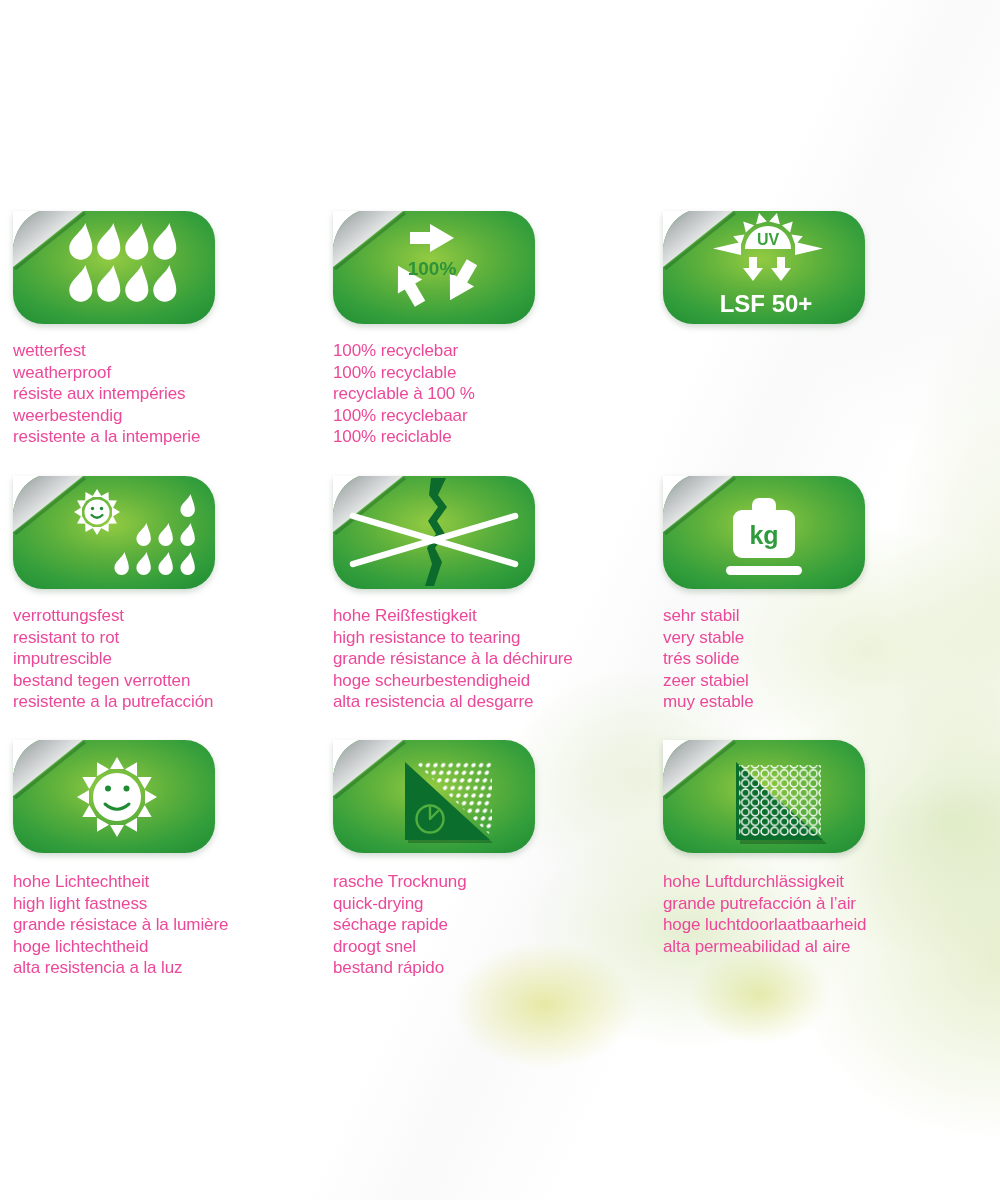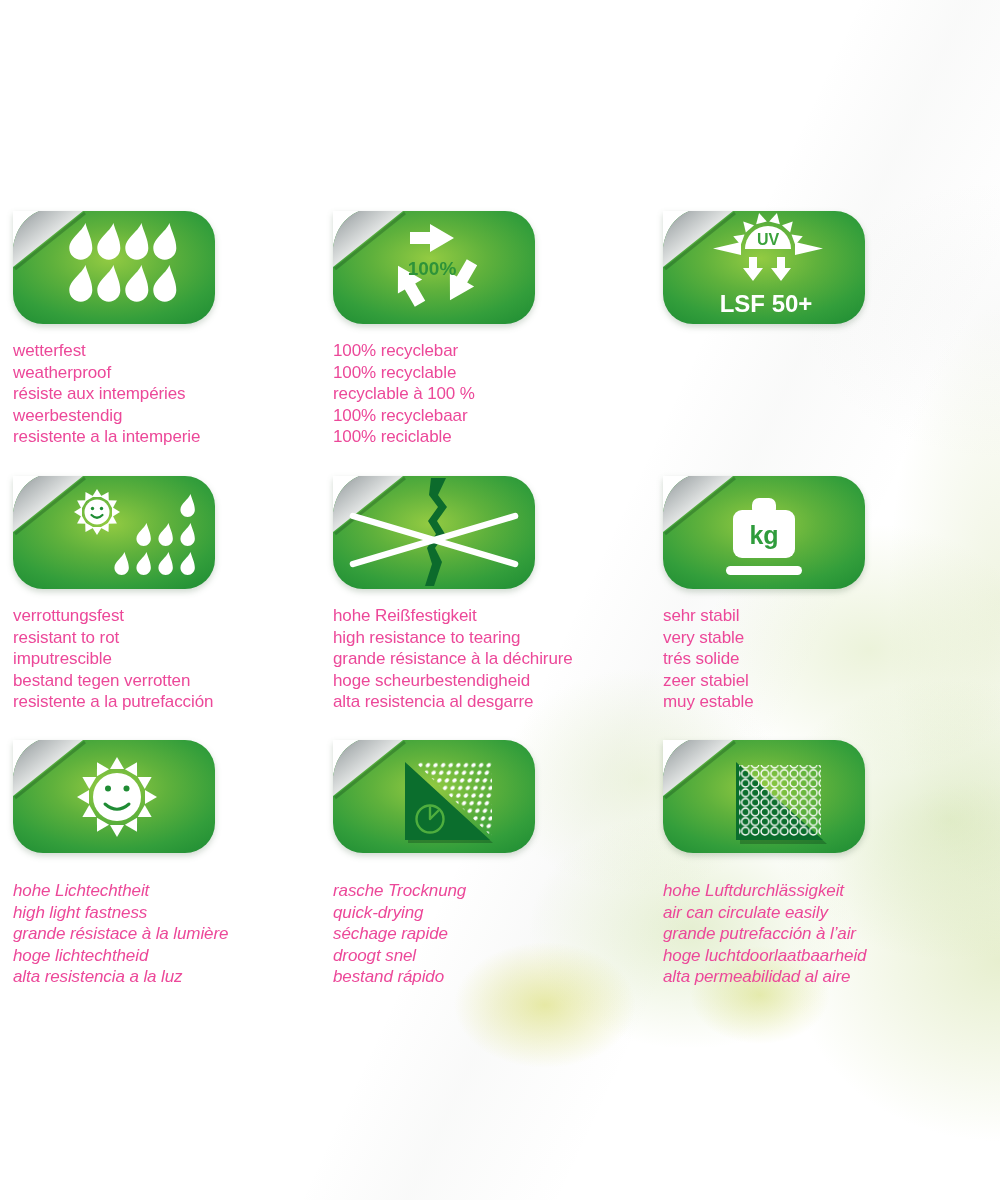--- a/index.html
+++ b/index.html
@@ -18,21 +18,21 @@
       radial-gradient(240px 180px at 870px 650px, rgba(200,220,150,.35), transparent 70%),
       radial-gradient(200px 160px at 640px 780px, rgba(215,230,180,.40), transparent 70%),
       radial-gradient(300px 260px at 1000px 960px, rgba(195,215,135,.40), transparent 70%),
       radial-gradient(160px 420px at 1000px 600px, rgba(205,220,160,.30), transparent 70%),
       radial-gradient(280px 200px at 1000px 320px, rgba(160,165,160,.06), transparent 70%),
       linear-gradient(115deg, transparent 55%, rgba(120,130,120,.045) 62%, transparent 72%);
   }
   .cell{position:absolute;width:337px;}
   .badge{display:block;filter:drop-shadow(0 3px 3px rgba(40,80,40,.22));}
   .feature-text{margin-top:16px;font-size:17px;line-height:21.5px;color:#ec4899;letter-spacing:-0.1px;white-space:nowrap;}
-  .row3 .feature-text{margin-top:27px;font-style:italic;}
+  .row3 .feature-text{margin-top:18px;}
   .icon-label{font-family:"Liberation Sans","DejaVu Sans",sans-serif;font-weight:bold;}
 </style>
 </head>
 <body>
 
 <div class="bg-foliage"></div>
 
 <svg width="0" height="0" style="position:absolute" aria-hidden="true">
   <defs>
     <radialGradient id="gGreen" cx="48%" cy="42%" r="75%">
@@ -252,18 +252,17 @@
 <div class="cell row3" style="left:663px;top:740px">
   <svg class="badge" width="202" height="113" viewBox="0 0 202 113">
     <rect width="202" height="113" rx="30" fill="url(#gGreen)"></rect>
     <use href="#foldCorner"></use>
     <path d="M77 26 L77 104 L164 104 Z" fill="rgba(5,45,15,.30)"></path>
     <path d="M73 22 L73 100 L160 100 Z" fill="#0b6e2d"></path>
     <rect x="76" y="25" width="82" height="71" fill="url(#ringPat)"></rect>
   </svg>
   <div class="feature-text">
     <div>hohe Luftdurchlässigkeit</div>
-    <div>air can circulate easily</div>
     <div>grande putrefacción à l’air</div>
     <div>hoge luchtdoorlaatbaarheid</div>
     <div>alta permeabilidad al aire</div>
   </div>
 </div>
 
 </body></html>

